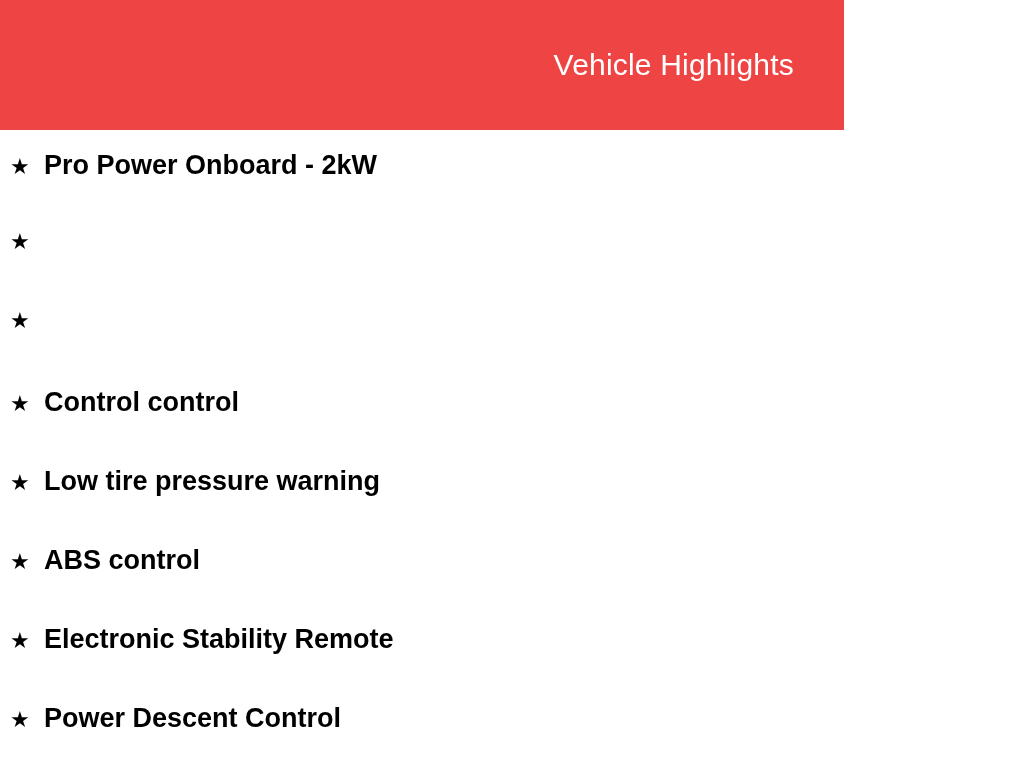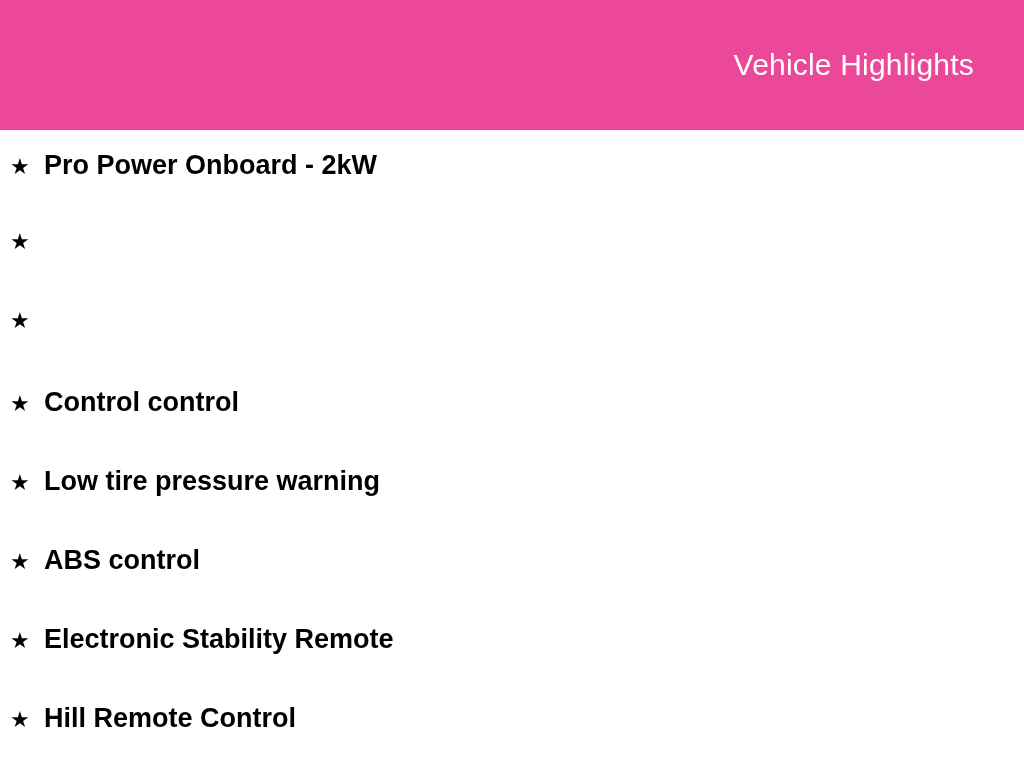--- a/index.html
+++ b/index.html
@@ -14,23 +14,23 @@
     position: relative;
     width: 1024px;
     height: 768px;
     background: #ffffff;
     overflow: hidden;
   }
   .header-bar {
     position: absolute;
     top: 0;
     left: 0;
-    width: 1024px;
+    width: 844px;
     height: 130px;
-    background: #ec4899;
+    background: #ef4444;
     display: flex;
     align-items: center;
     justify-content: flex-end;
     box-sizing: border-box;
     padding-right: 50px;
   }
   .header-title {
     color: #ffffff;
     font-size: 30px;
     font-weight: 400;
@@ -101,17 +101,17 @@
     <li class="highlight-item">
       <span class="bullet-star">★</span>
       <span class="highlight-label">ABS control</span>
     </li>
     <li class="highlight-item">
       <span class="bullet-star">★</span>
       <span class="highlight-label">Electronic Stability Remote</span>
     </li>
     <li class="highlight-item">
       <span class="bullet-star">★</span>
-      <span class="highlight-label">Hill Remote Control</span>
+      <span class="highlight-label">Power Descent Control</span>
     </li>
   </ul>
 
 </div>
 
 </body></html>

